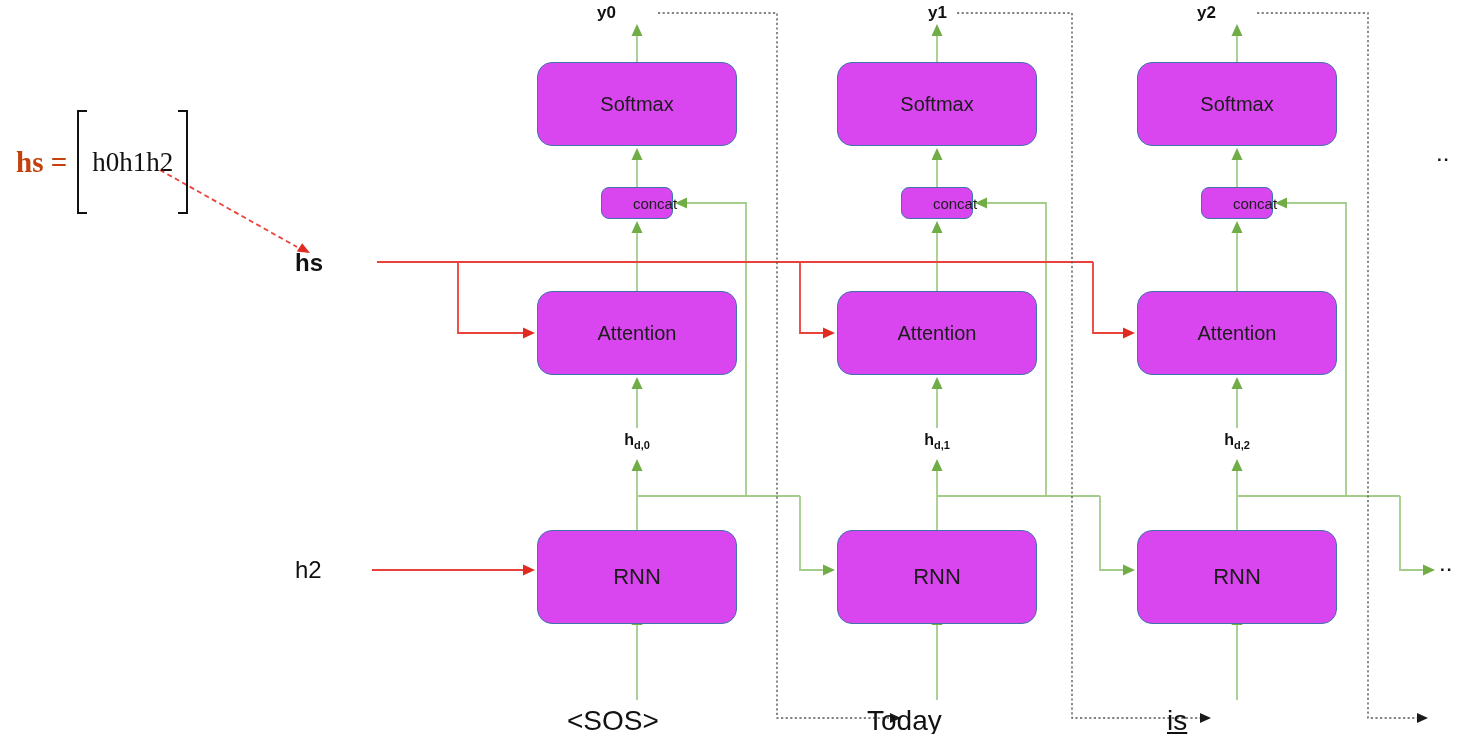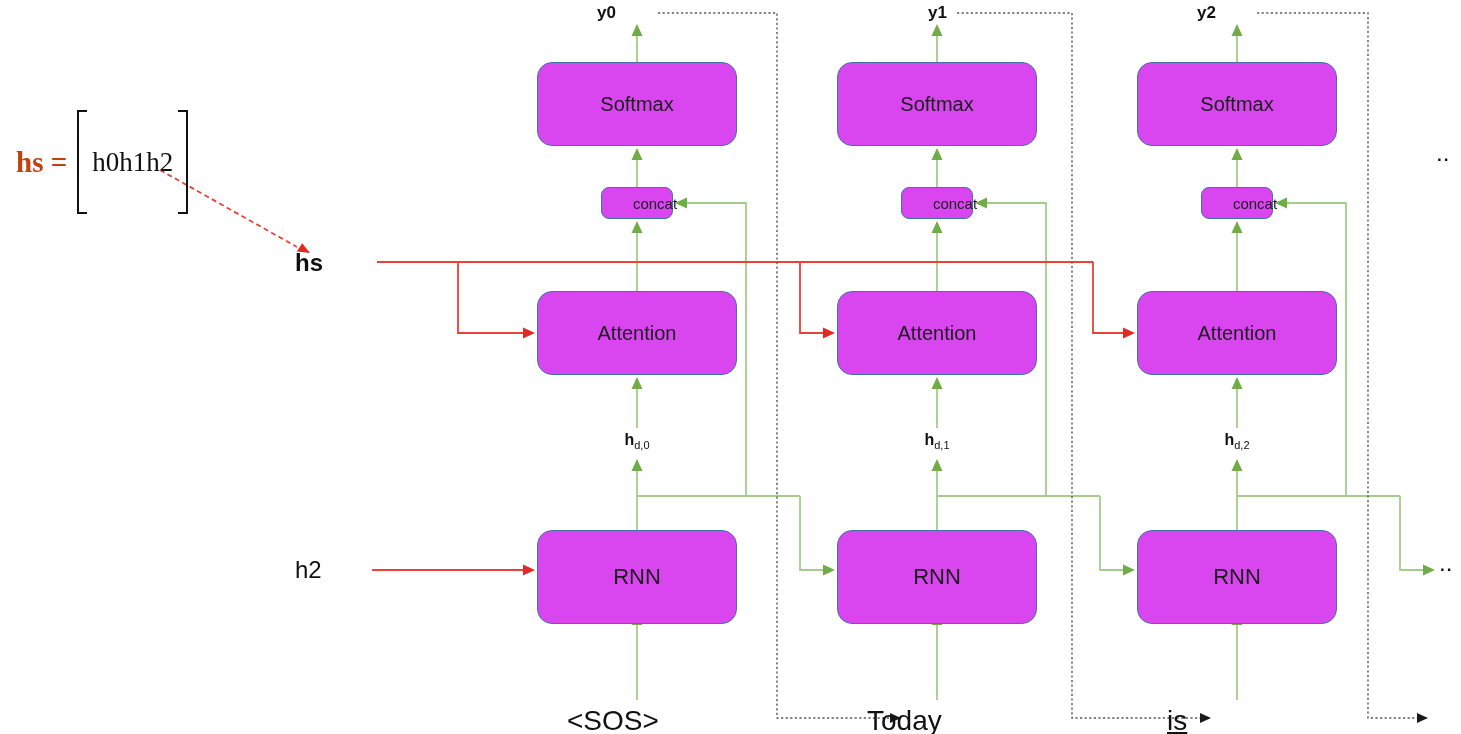--- a/index.html
+++ b/index.html
@@ -14,21 +14,21 @@
     position:absolute; background:#d946ef; border:1.7px solid #3f74ab;
     display:flex; align-items:center; justify-content:center;
     color:#1c1c1c;
   }
   .big    { width:200px; height:84px; border-radius:15px; font-size:20px; }
   .rnnbox { width:200px; height:94px; border-radius:15px; font-size:22px; }
   .concatbox { width:72px; height:32px; border-radius:8px; font-size:15px;padding-left:36px; }
   .lbl { position:absolute; color:#111; white-space:nowrap; }
   .out-lbl { width:80px; text-align:left; font-weight:bold; font-size:17px; }
   .hid-lbl { width:90px; text-align:center; font-weight:bold; font-size:16px; }
-  .hid-lbl sub { font-size:11px; font-weight:normal; }
+  .hid-lbl sub { font-size:11px; font-weight:bold; }
   .in-lbl  { width:140px; text-align:left; font-size:28px; }
   .side-lbl { width:70px; text-align:left; font-size:24px; }
   .bold { font-weight:bold; }
   .ellipsis { font-weight:bold; font-size:17px; letter-spacing:2px; color:#111; }
   
   .matrix-wrap { position:absolute; left:16px; top:110px; display:flex; align-items:center; }
   .matrix-label { font-family:"Liberation Serif", serif; font-weight:bold; font-size:29px; color:#c2410c; margin-right:10px; }
   .bracket { width:10px; height:104px; }
   .bracket.left  { border-left:2.6px solid #111; border-top:2.6px solid #111; border-bottom:2.6px solid #111; }
   .bracket.right { border-right:2.6px solid #111; border-top:2.6px solid #111; border-bottom:2.6px solid #111; }

